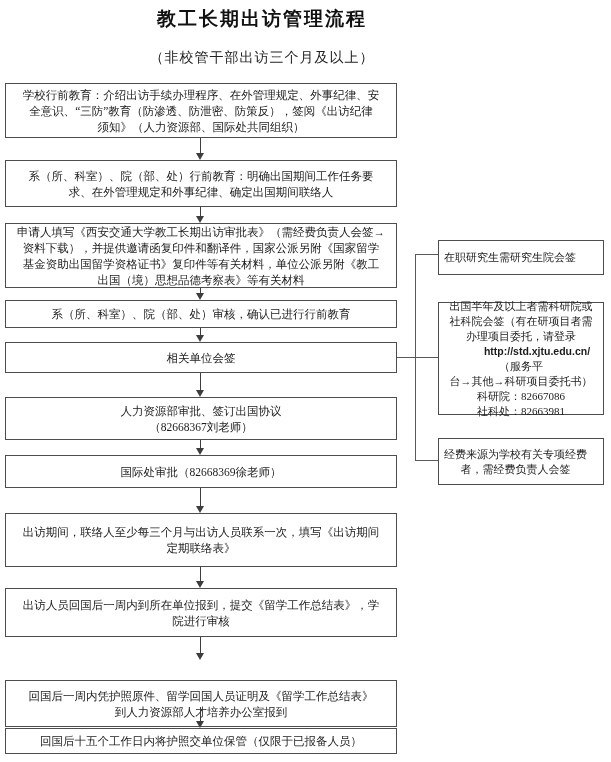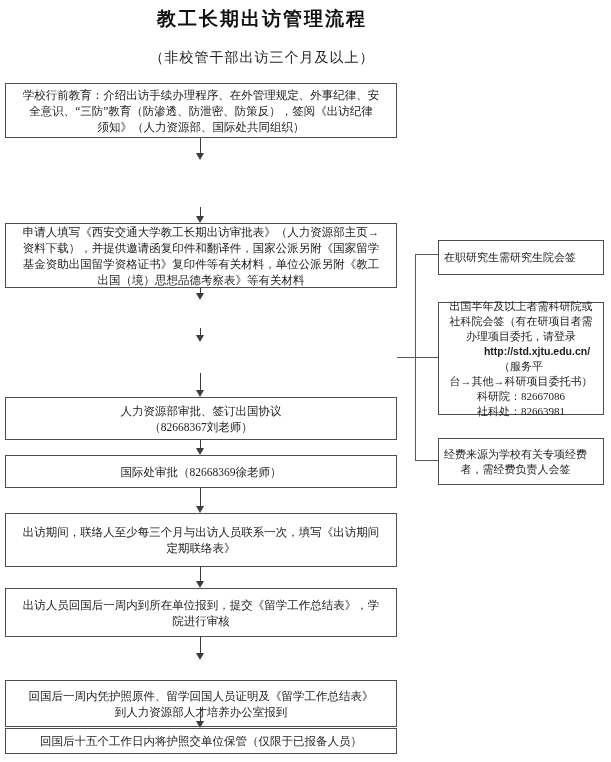--- a/index.html
+++ b/index.html
@@ -65,25 +65,35 @@
   <div id="title-wrap">
     <div class="doc-title">教工长期出访管理流程</div>
     <div class="doc-subtitle">（非校管干部出访三个月及以上）</div>
   </div>
 
   <div class="box main" style="top:83px;height:55px">
       <span class="boxtext">学校行前教育：介绍出访手续办理程序、在外管理规定、外事纪律、安
 全意识、“三防”教育（防渗透、防泄密、防策反），签阅《出访纪律
 须知》（人力资源部、国际处共同组织）</span>
     </div>
+  <div class="box main" style="top:160px;height:47px">
+      <span class="boxtext">系（所、科室）、院（部、处）行前教育：明确出国期间工作任务要
+求、在外管理规定和外事纪律、确定出国期间联络人</span>
+    </div>
   <div class="box main" style="top:223px;height:65px">
-      <span class="boxtext">申请人填写《西安交通大学教工长期出访审批表》（人力资源部主页→
+      <span class="boxtext">申请人填写《西安交通大学教工长期出访审批表》（需经费负责人会签→
 资料下载），并提供邀请函复印件和翻译件，国家公派另附《国家留学
 基金资助出国留学资格证书》复印件等有关材料，单位公派另附《教工
 出国（境）思想品德考察表》等有关材料</span>
+    </div>
+  <div class="box main" style="top:300px;height:28px">
+      <span class="boxtext">系（所、科室）、院（部、处）审核，确认已进行行前教育</span>
+    </div>
+  <div class="box main" style="top:342px;height:31px">
+      <span class="boxtext">相关单位会签</span>
     </div>
   <div class="box main" style="top:397px;height:43px">
       <span class="boxtext">人力资源部审批、签订出国协议
 （82668367刘老师）</span>
     </div>
   <div class="box main" style="top:455px;height:33px">
       <span class="boxtext">国际处审批（82668369徐老师）</span>
     </div>
   <div class="box main" style="top:588px;height:49px">
       <span class="boxtext">出访人员回国后一周内到所在单位报到，提交《留学工作总结表》，学

